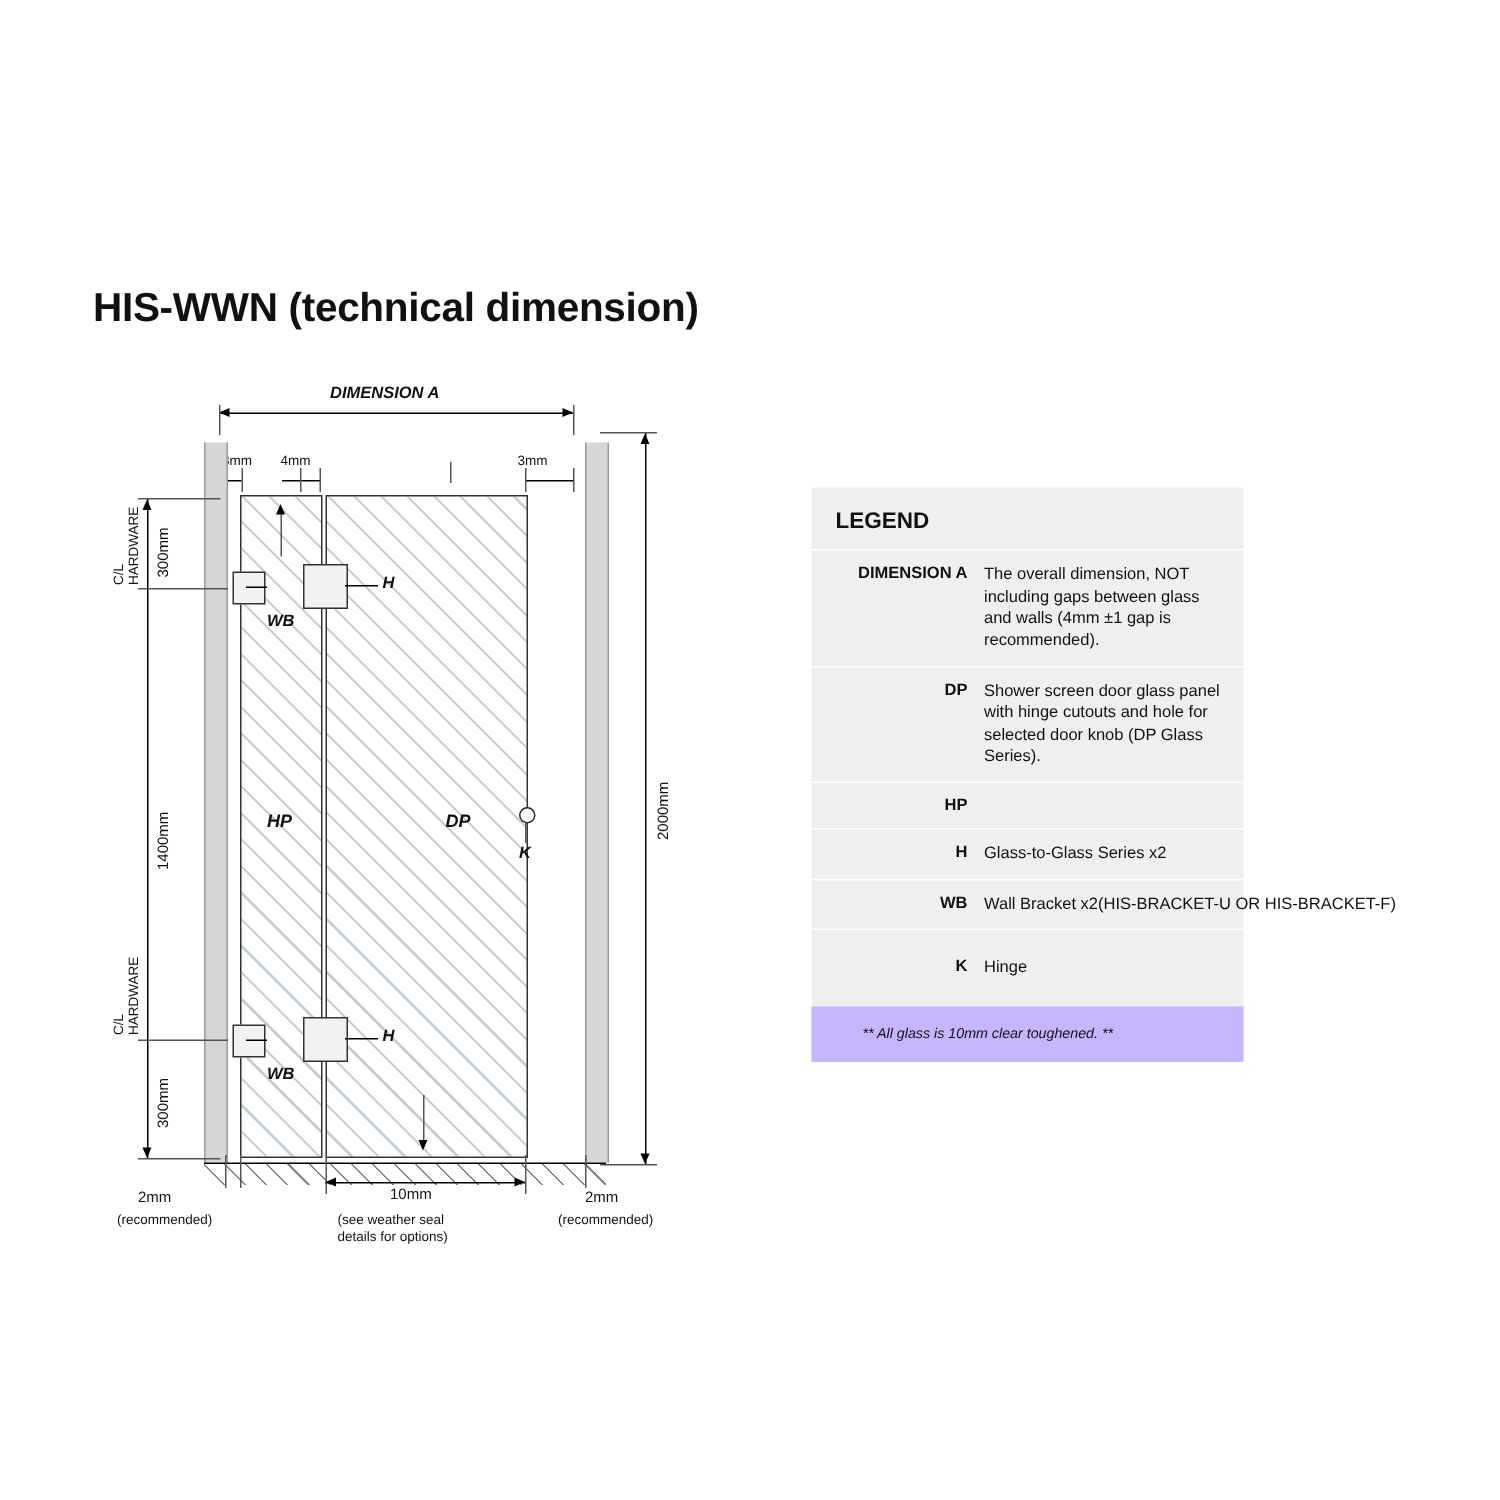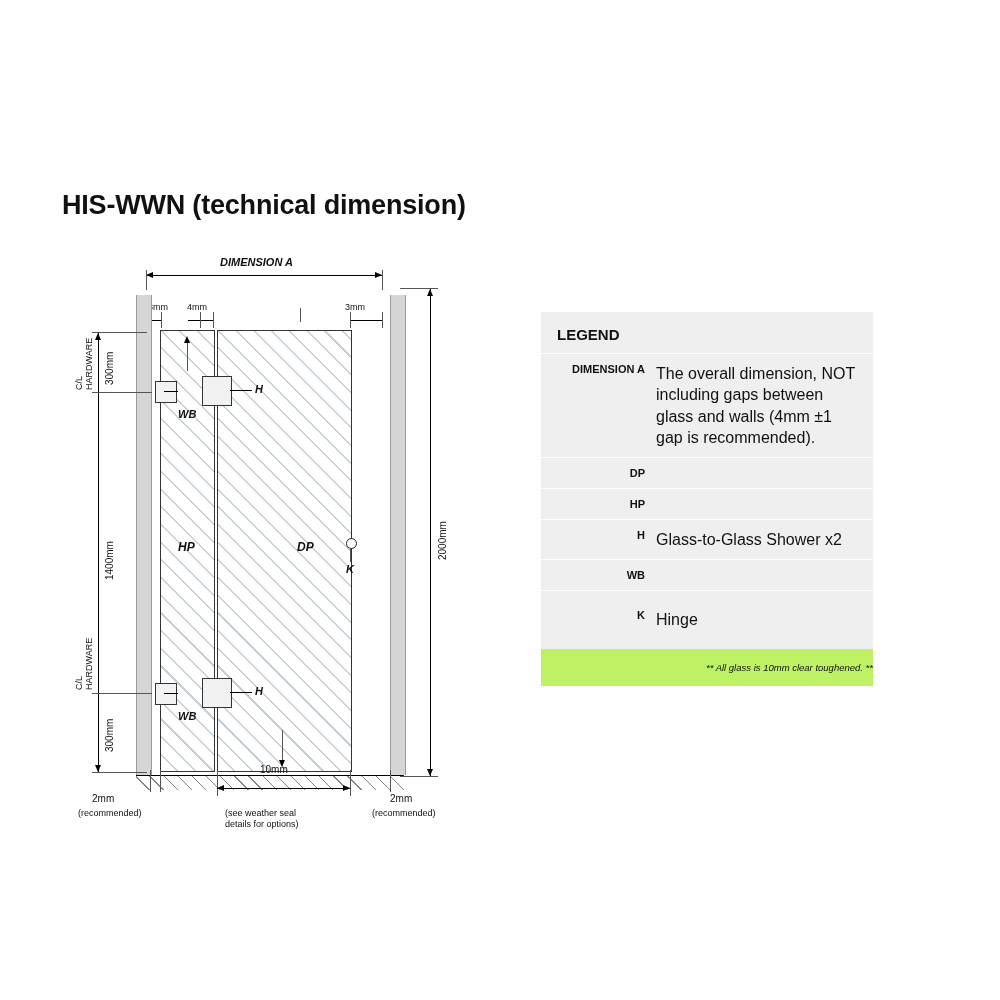--- a/index.html
+++ b/index.html
@@ -128,22 +128,22 @@
     width: 9px; height: 9px;
     border: 1.5px solid #222;
     border-radius: 50%;
     background: #fff;
   }
 
   
   #legend {
     position: absolute;
     left: 541px;
-    top: 312px;
-    width: 332px;
+    top: 325px;
+    width: 288px;
     background: #efefef;
     font-size: 11px;
   }
   #legend .legend-title {
     padding: 14px 16px 10px 16px;
     font-size: 15px;
     font-weight: bold;
     color: #111;
   }
   .legend-row {
@@ -155,33 +155,32 @@
     width: 104px;
     text-align: right;
     padding-right: 11px;
     font-weight: bold;
     font-size: 11px;
     color: #111;
     flex: none;
   }
   .legend-row .desc {
     flex: 1;
-    font-size: 16px;
+    font-size: 11px;
     line-height: 1.33;
     color: #111;
     padding-right: 8px;
   }
   .legend-row.wide .desc { white-space: nowrap; }
   .legend-note {
     padding: 13px 0 13px 34px;
     font-size: 9.5px;
     font-style: italic;
     color: #111;
-    background: #bef264;
-    text-align: right;
+    background: #c4b5fd;
   }
 </style>
 </head>
 <body>
 
 <div id="page-title">HIS-WWN (technical dimension)</div>
 
 <div id="drawing">
 
   <div class="lbl italic" style="left:160px; top:16px; font-size:11px;">DIMENSION A</div>
@@ -267,45 +266,47 @@
   <div class="line-v thin-v" style="left:100px; top:530px; height:22px;"></div>
   <div class="line-v thin-v" style="left:157px; top:530px; height:26px;"></div>
   <div class="line-v thin-v" style="left:290px; top:530px; height:26px;"></div>
   <div class="line-v thin-v" style="left:330px; top:530px; height:22px;"></div>
   <div class="line-h" style="left:157px; top:548px; width:133px;"></div>
   <div class="arrow-l" style="left:157px; top:544.5px;"></div>
   <div class="arrow-r" style="left:283px; top:544.5px;"></div>
 
   <div class="lbl small" style="left:32px; top:553px;">2mm</div>
   <div class="lbl tiny" style="left:18px; top:568px;">(recommended)</div>
-  <div class="lbl small" style="left:200px; top:524px;">10mm</div>
+  <div class="lbl small" style="left:200px; top:551px;">10mm</div>
   <div class="lbl tiny" style="left:165px; top:568px; line-height:1.25; white-space:pre;">(see weather seal
 details for options)</div>
   <div class="lbl small" style="left:330px; top:553px;">2mm</div>
   <div class="lbl tiny" style="left:312px; top:568px;">(recommended)</div>
 </div>
 
 <div id="legend">
   <div class="legend-title">LEGEND</div>
 
   <div class="legend-row">
     <div class="key">DIMENSION A</div>
     <div class="desc">The overall dimension, NOT including gaps between glass and walls (4mm ±1 gap is recommended).</div>
   </div>
   <div class="legend-row">
     <div class="key">DP</div>
+    <div class="desc">Shower screen door glass panel with hinge cutouts and hole for selected door knob (DP Glass Series).</div>
   </div>
   <div class="legend-row">
     <div class="key">HP</div>
   </div>
   <div class="legend-row">
     <div class="key">H</div>
-    <div class="desc">Glass-to-Glass Shower x2</div>
+    <div class="desc">Glass-to-Glass Series x2</div>
   </div>
   <div class="legend-row wide">
     <div class="key">WB</div>
+    <div class="desc">Wall Bracket x2(HIS-BRACKET-U OR HIS-BRACKET-F)</div>
   </div>
   <div class="legend-row" style="padding-top:18px;padding-bottom:18px;">
     <div class="key">K</div>
     <div class="desc">Hinge</div>
   </div>
   <div class="legend-note">** All glass is 10mm clear toughened. **</div>
 </div>
 
 </body></html>

